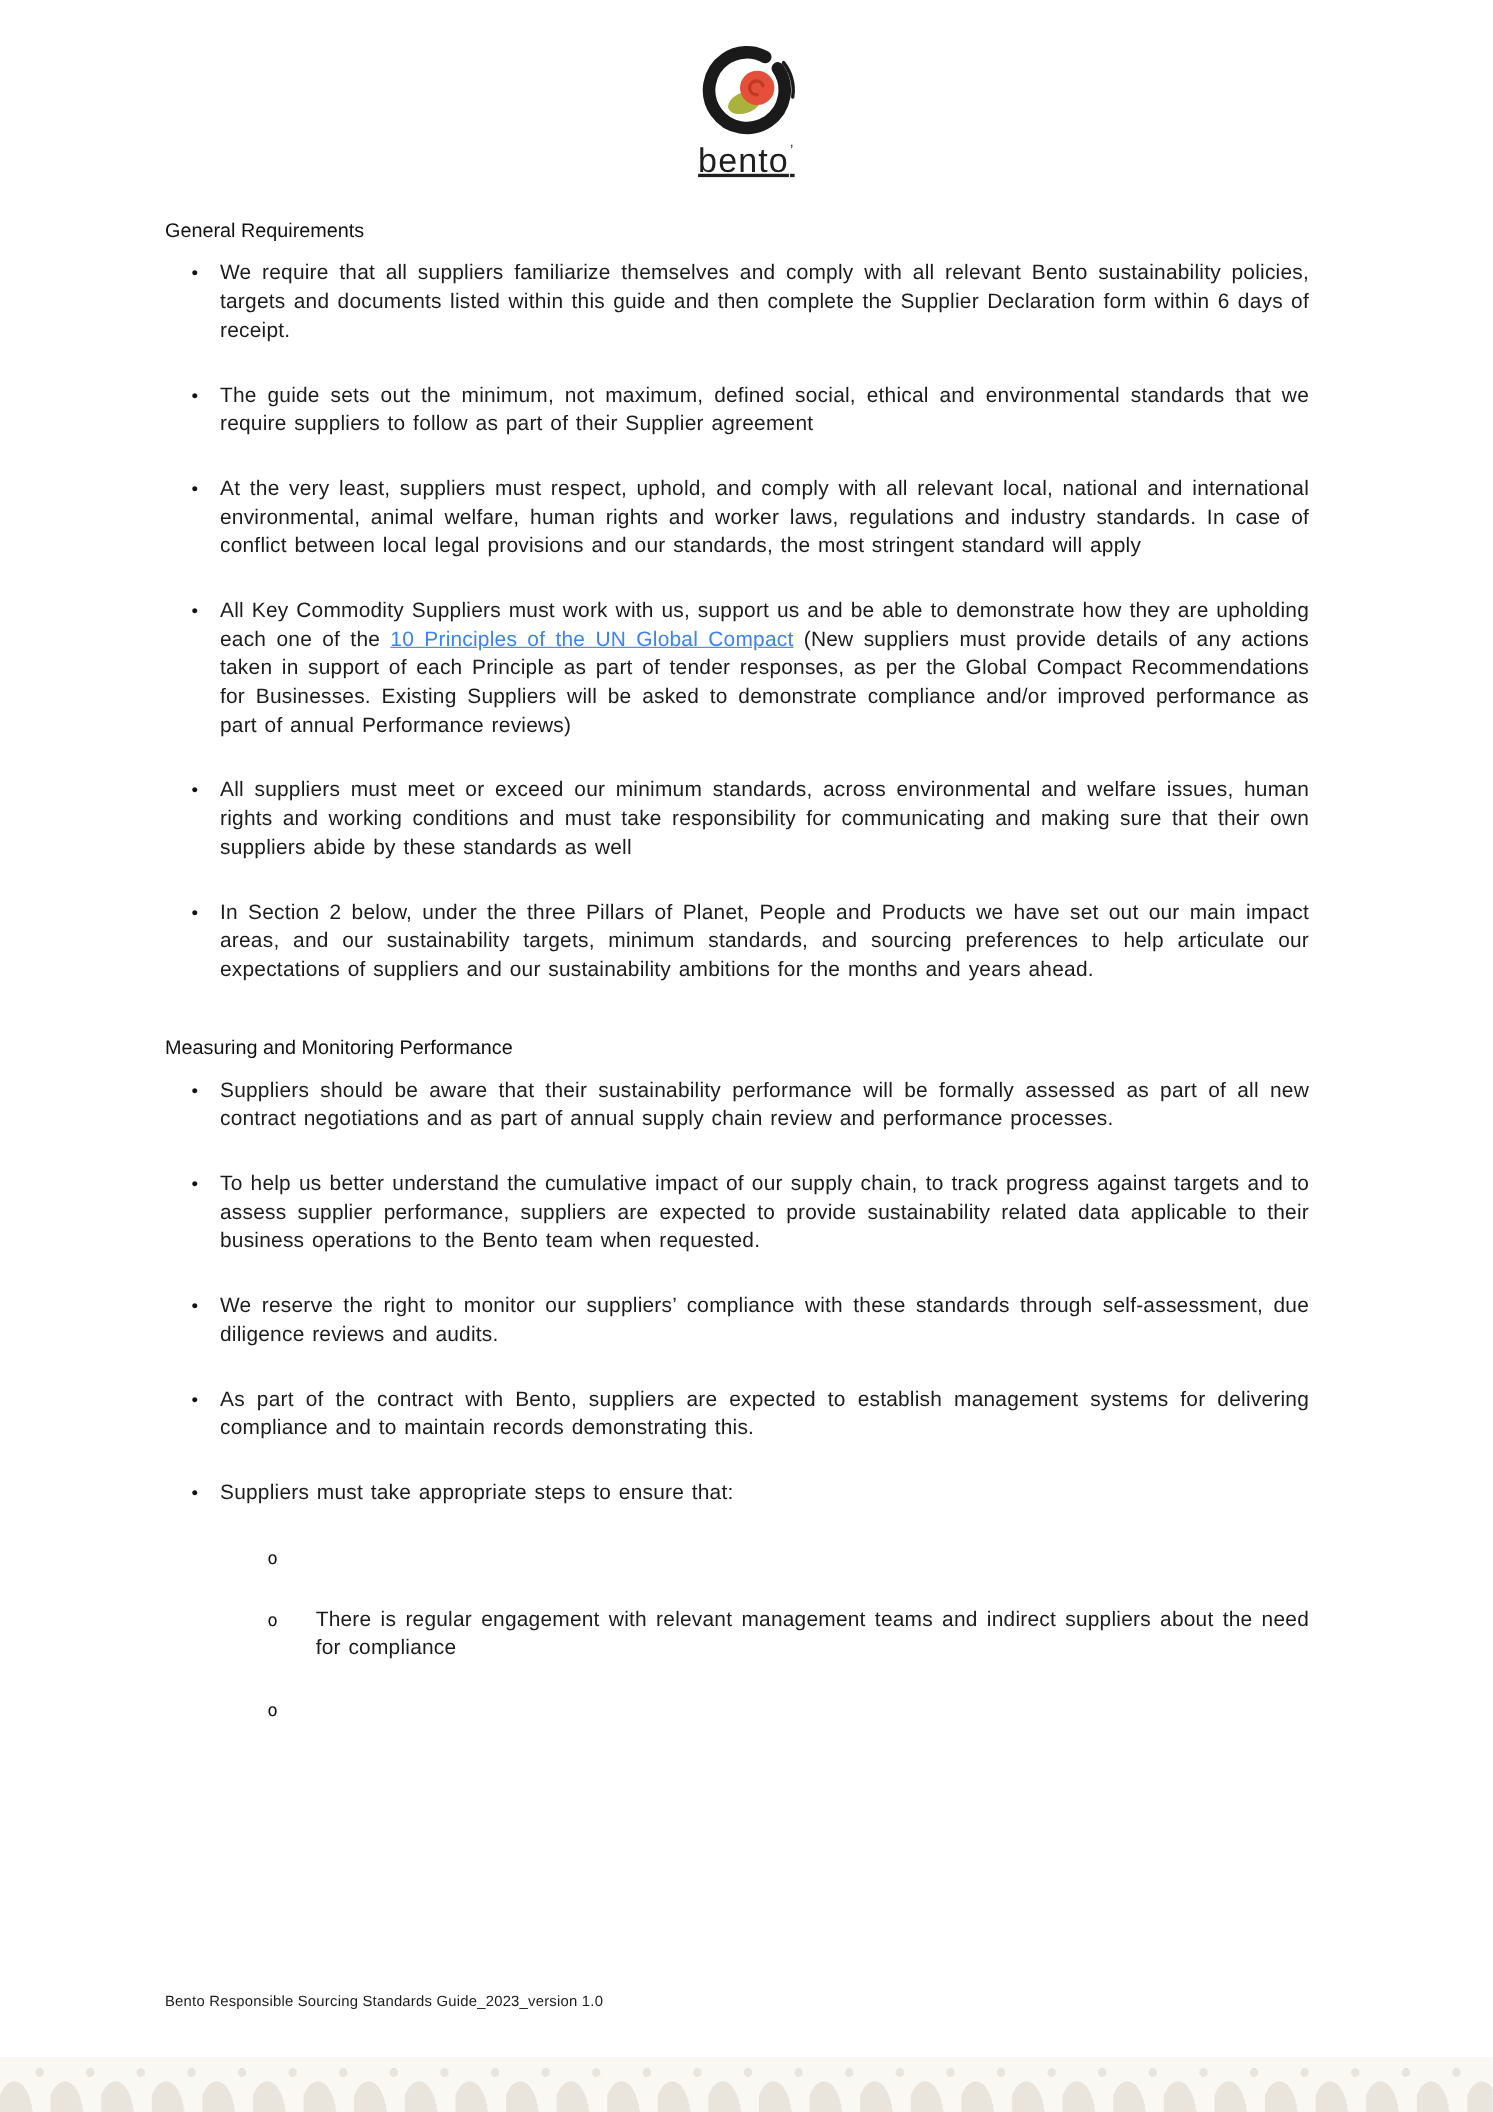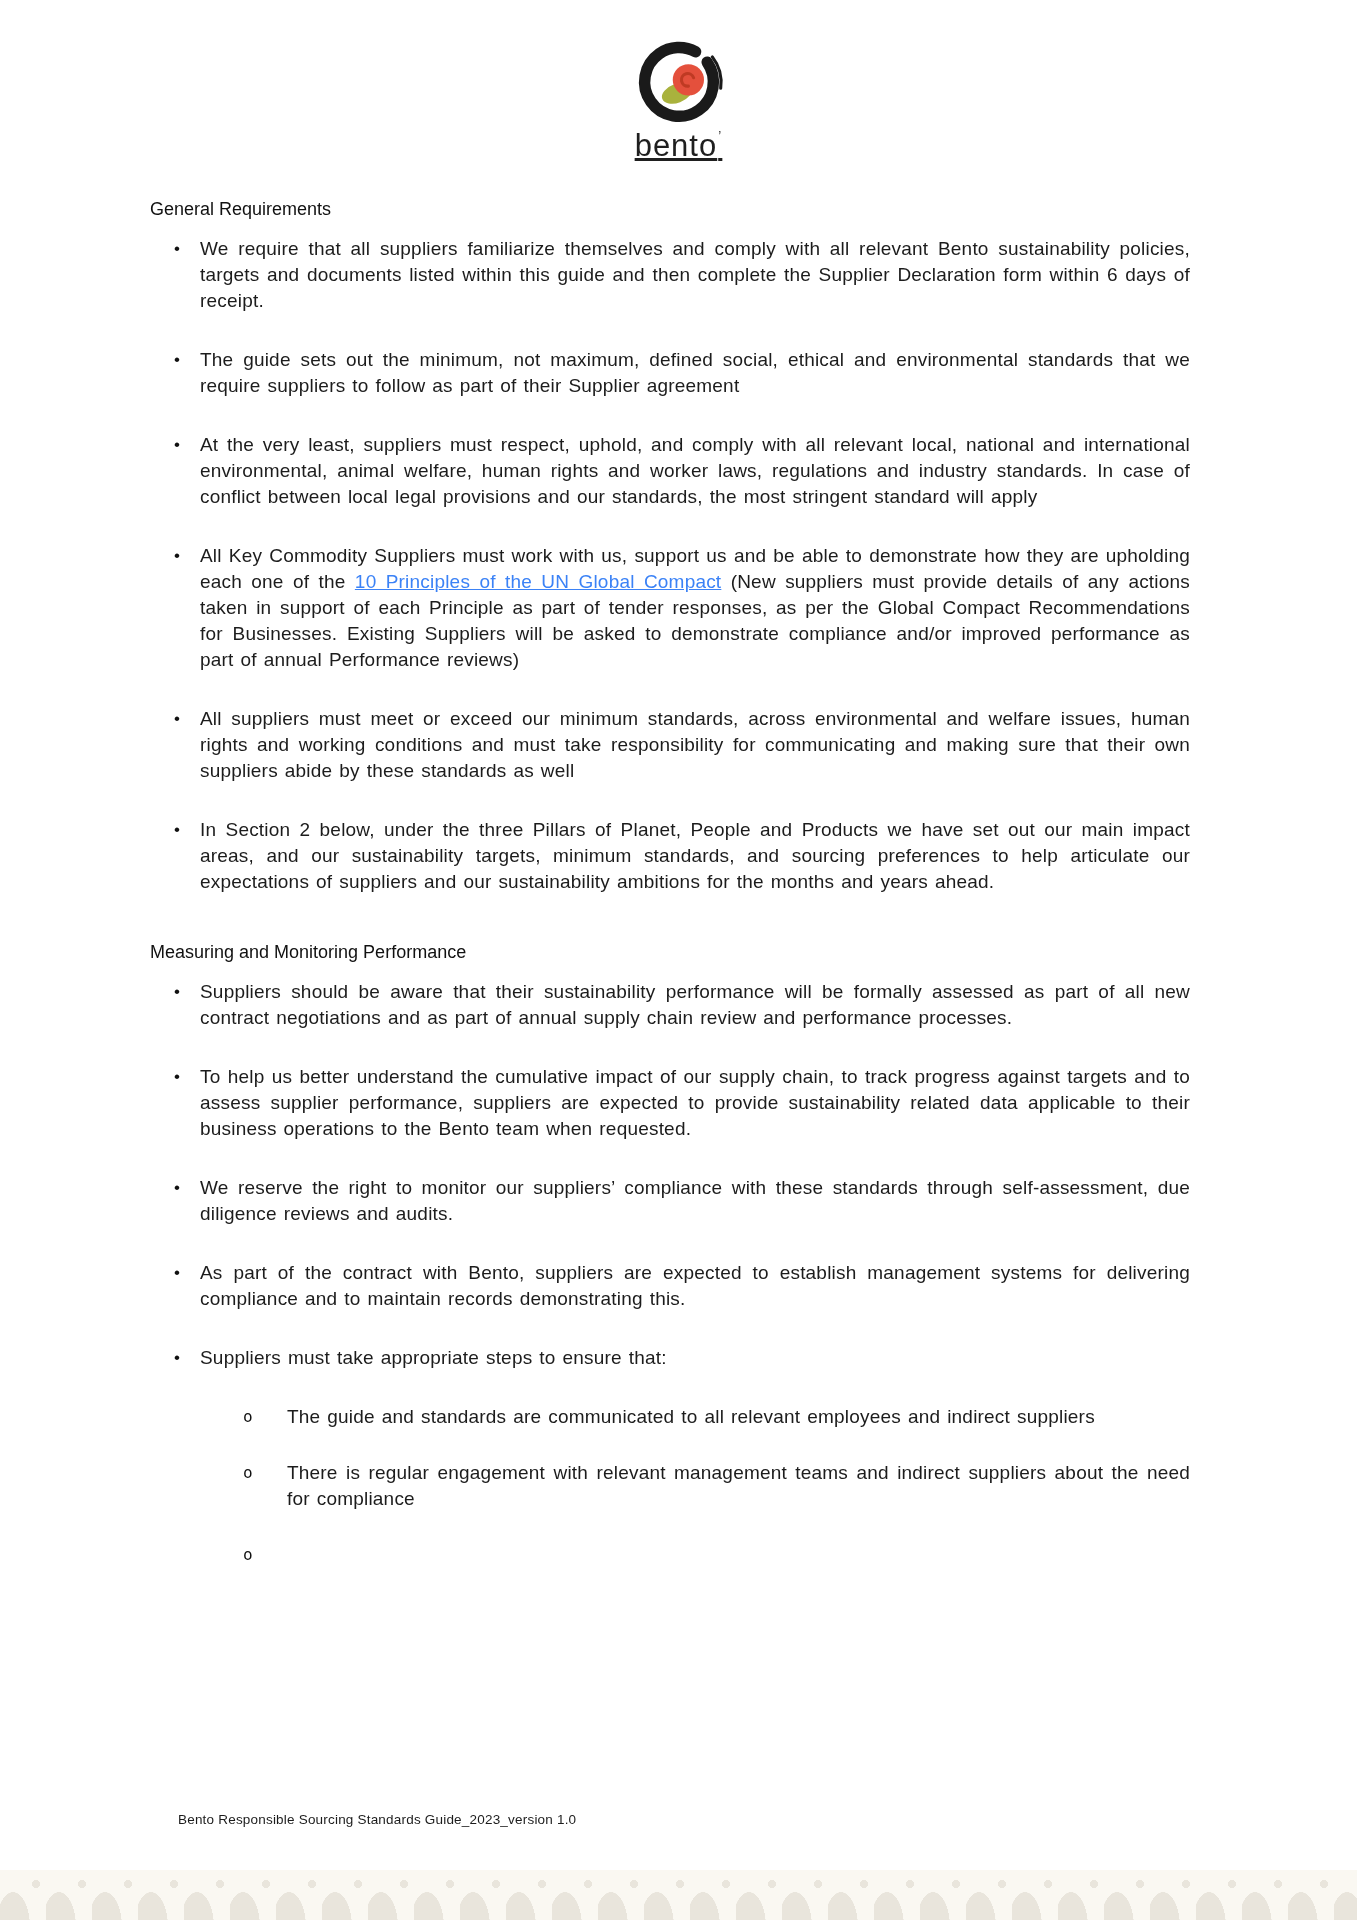--- a/index.html
+++ b/index.html
@@ -46,21 +46,21 @@
   }
   .btext {
     flex:1; font-size:19px; line-height:26px; letter-spacing:0.2px;
     word-spacing:1.5px; text-align:justify; color:#1c1c1c;
   }
   a.doc-link { color:#3b82f6; text-decoration:underline; }
 
   
   .footer {
     position:absolute; left:150px; top:1812px;
-    font-size:13.5px; letter-spacing:0.2px; color:#1c1c1c;margin-left:28px;
+    font-size:13.5px; letter-spacing:0.2px; color:#1c1c1c;
   }
 
   
   .band {
     position:absolute; left:0; right:0; bottom:0; height:50px;
     background:#faf8f2;
   }
   .band::before {
     content:""; position:absolute; inset:0;
     background-image:
@@ -129,21 +129,20 @@
       <li class="bullet-item main">
         <span class="marker">•</span>
         <div class="btext">As part of the contract with Bento, suppliers are expected to establish management systems for delivering compliance and to maintain records demonstrating this.</div>
       </li>
       <li class="bullet-item main">
         <span class="marker">•</span>
         <div class="btext">Suppliers must take appropriate steps to ensure that:</div>
       </li>
       <li class="bullet-item sub">
         <span class="marker sub-marker">o</span>
-        <div class="btext">The guide and standards are communicated to all relevant employees and indirect suppliers</div>
       </li>
       <li class="bullet-item sub">
         <span class="marker sub-marker">o</span>
         <div class="btext">There is regular engagement with relevant management teams and indirect suppliers about the need for compliance</div>
       </li>
       <li class="bullet-item sub">
         <span class="marker sub-marker">o</span>
       </li>
     </ul>
   </div>

